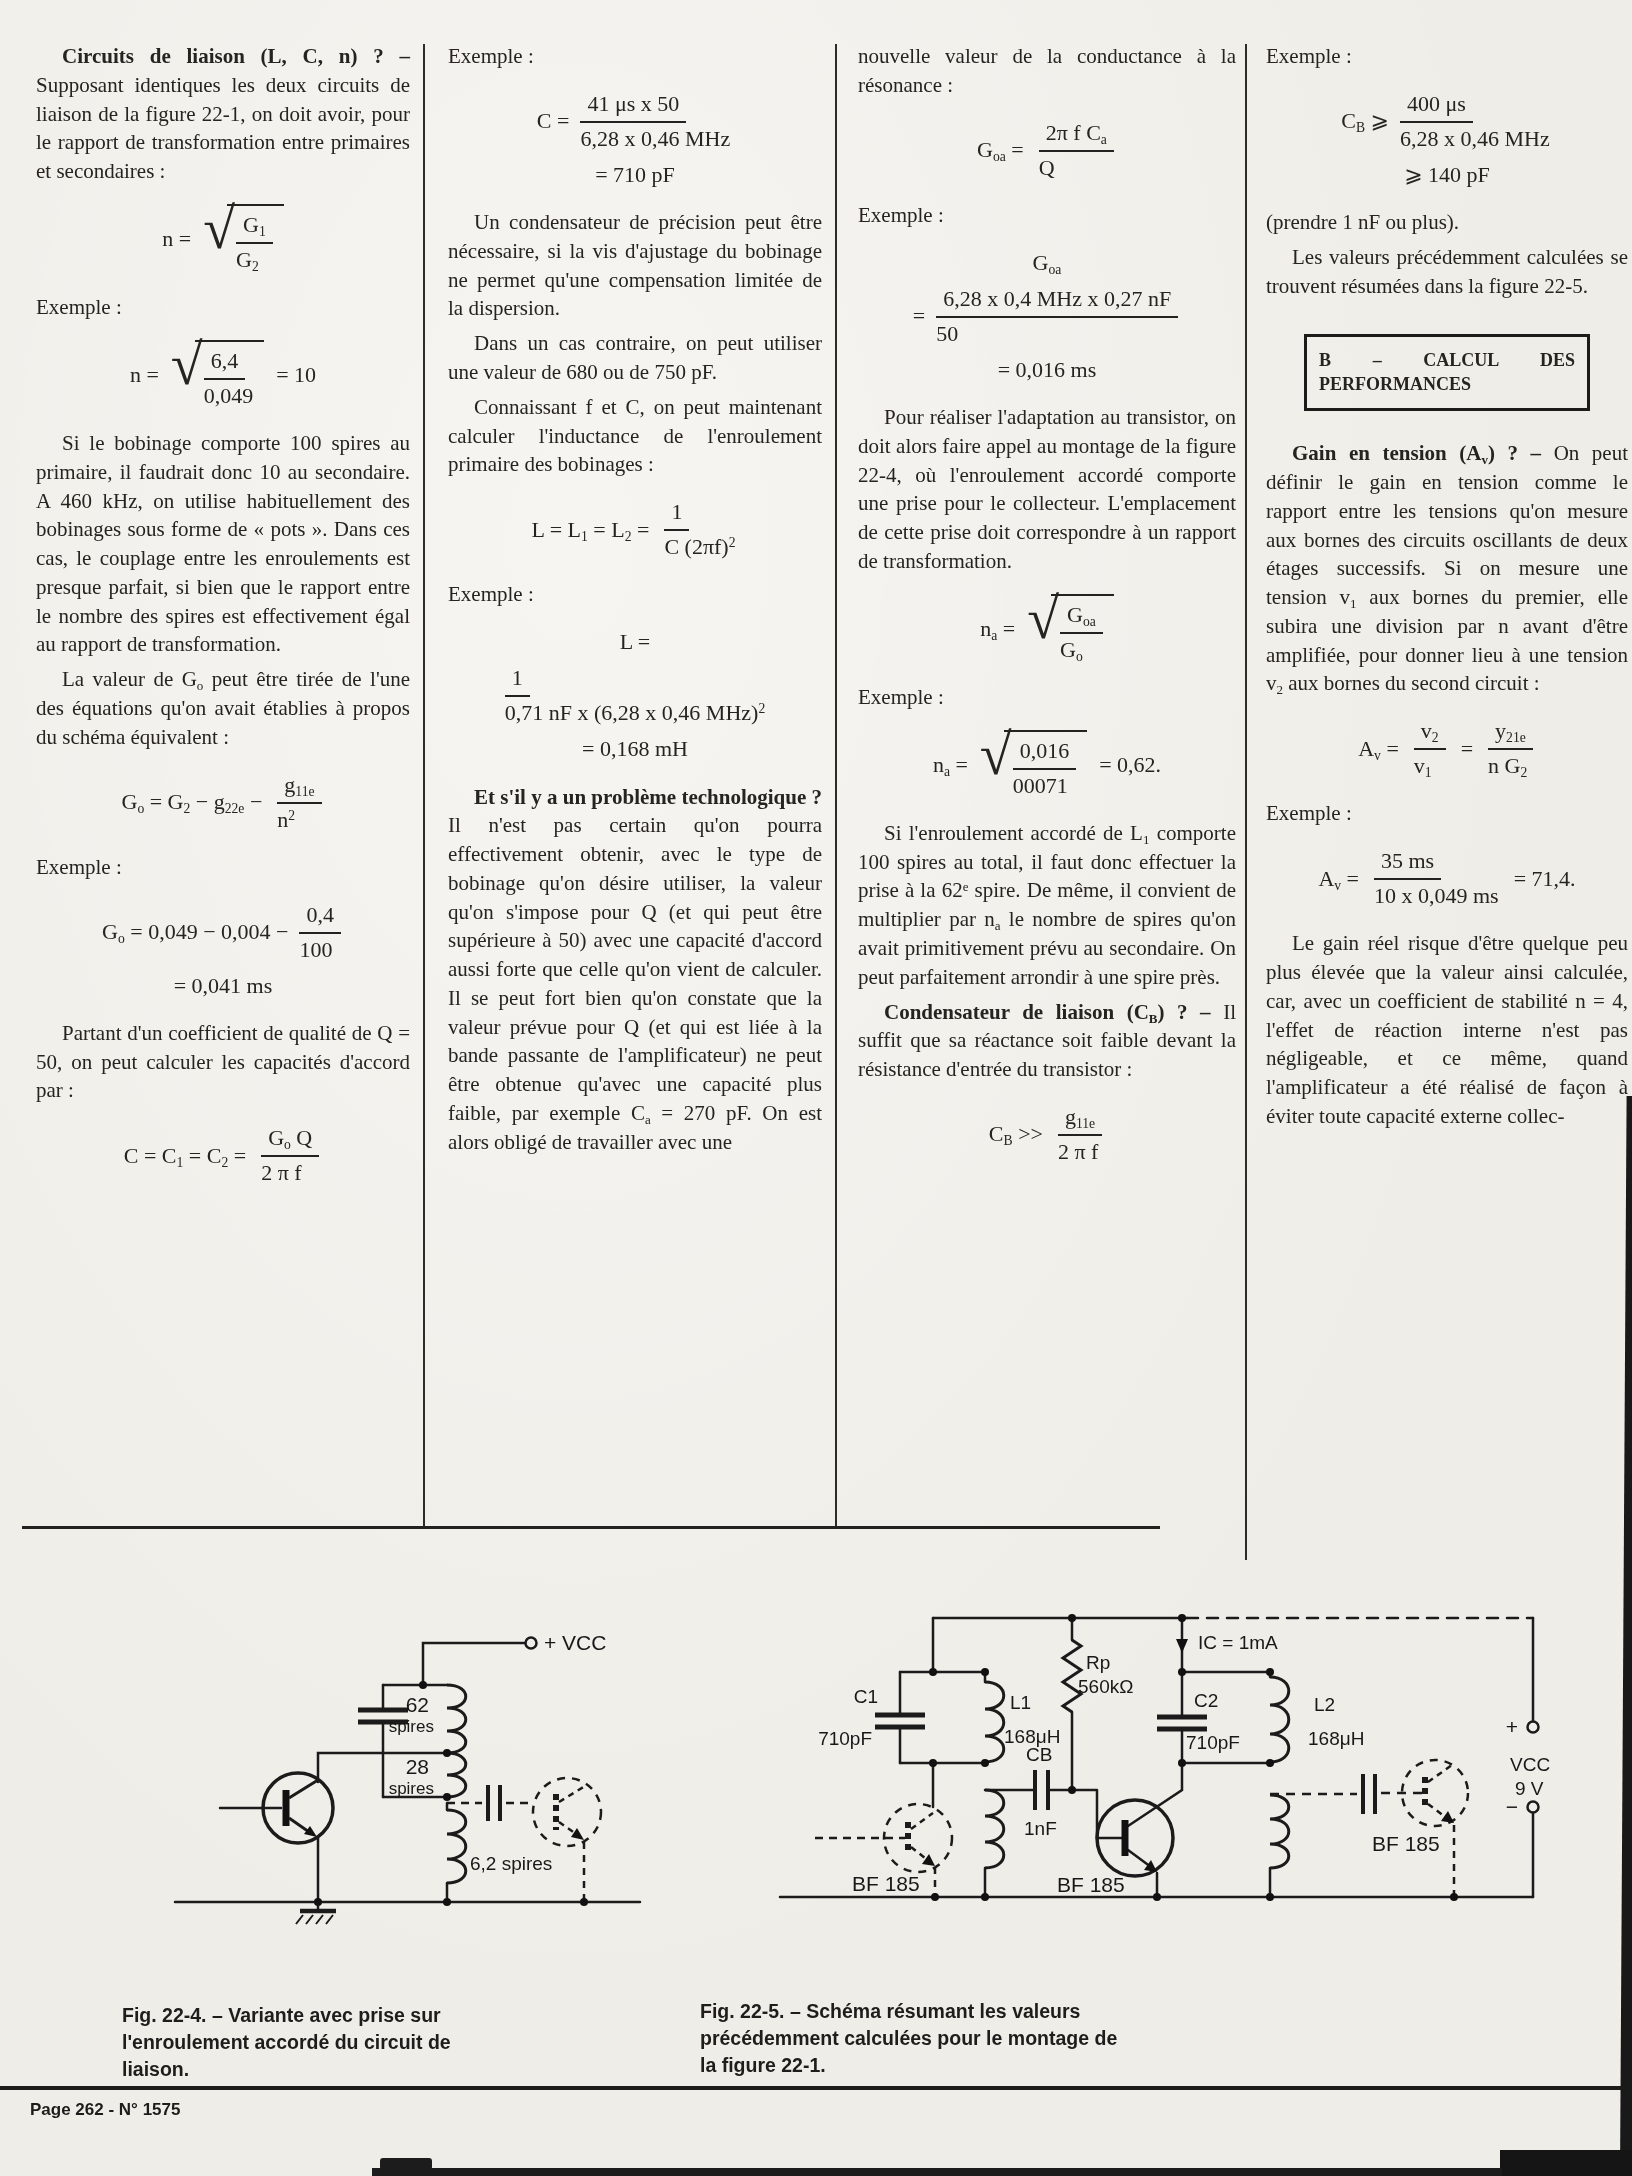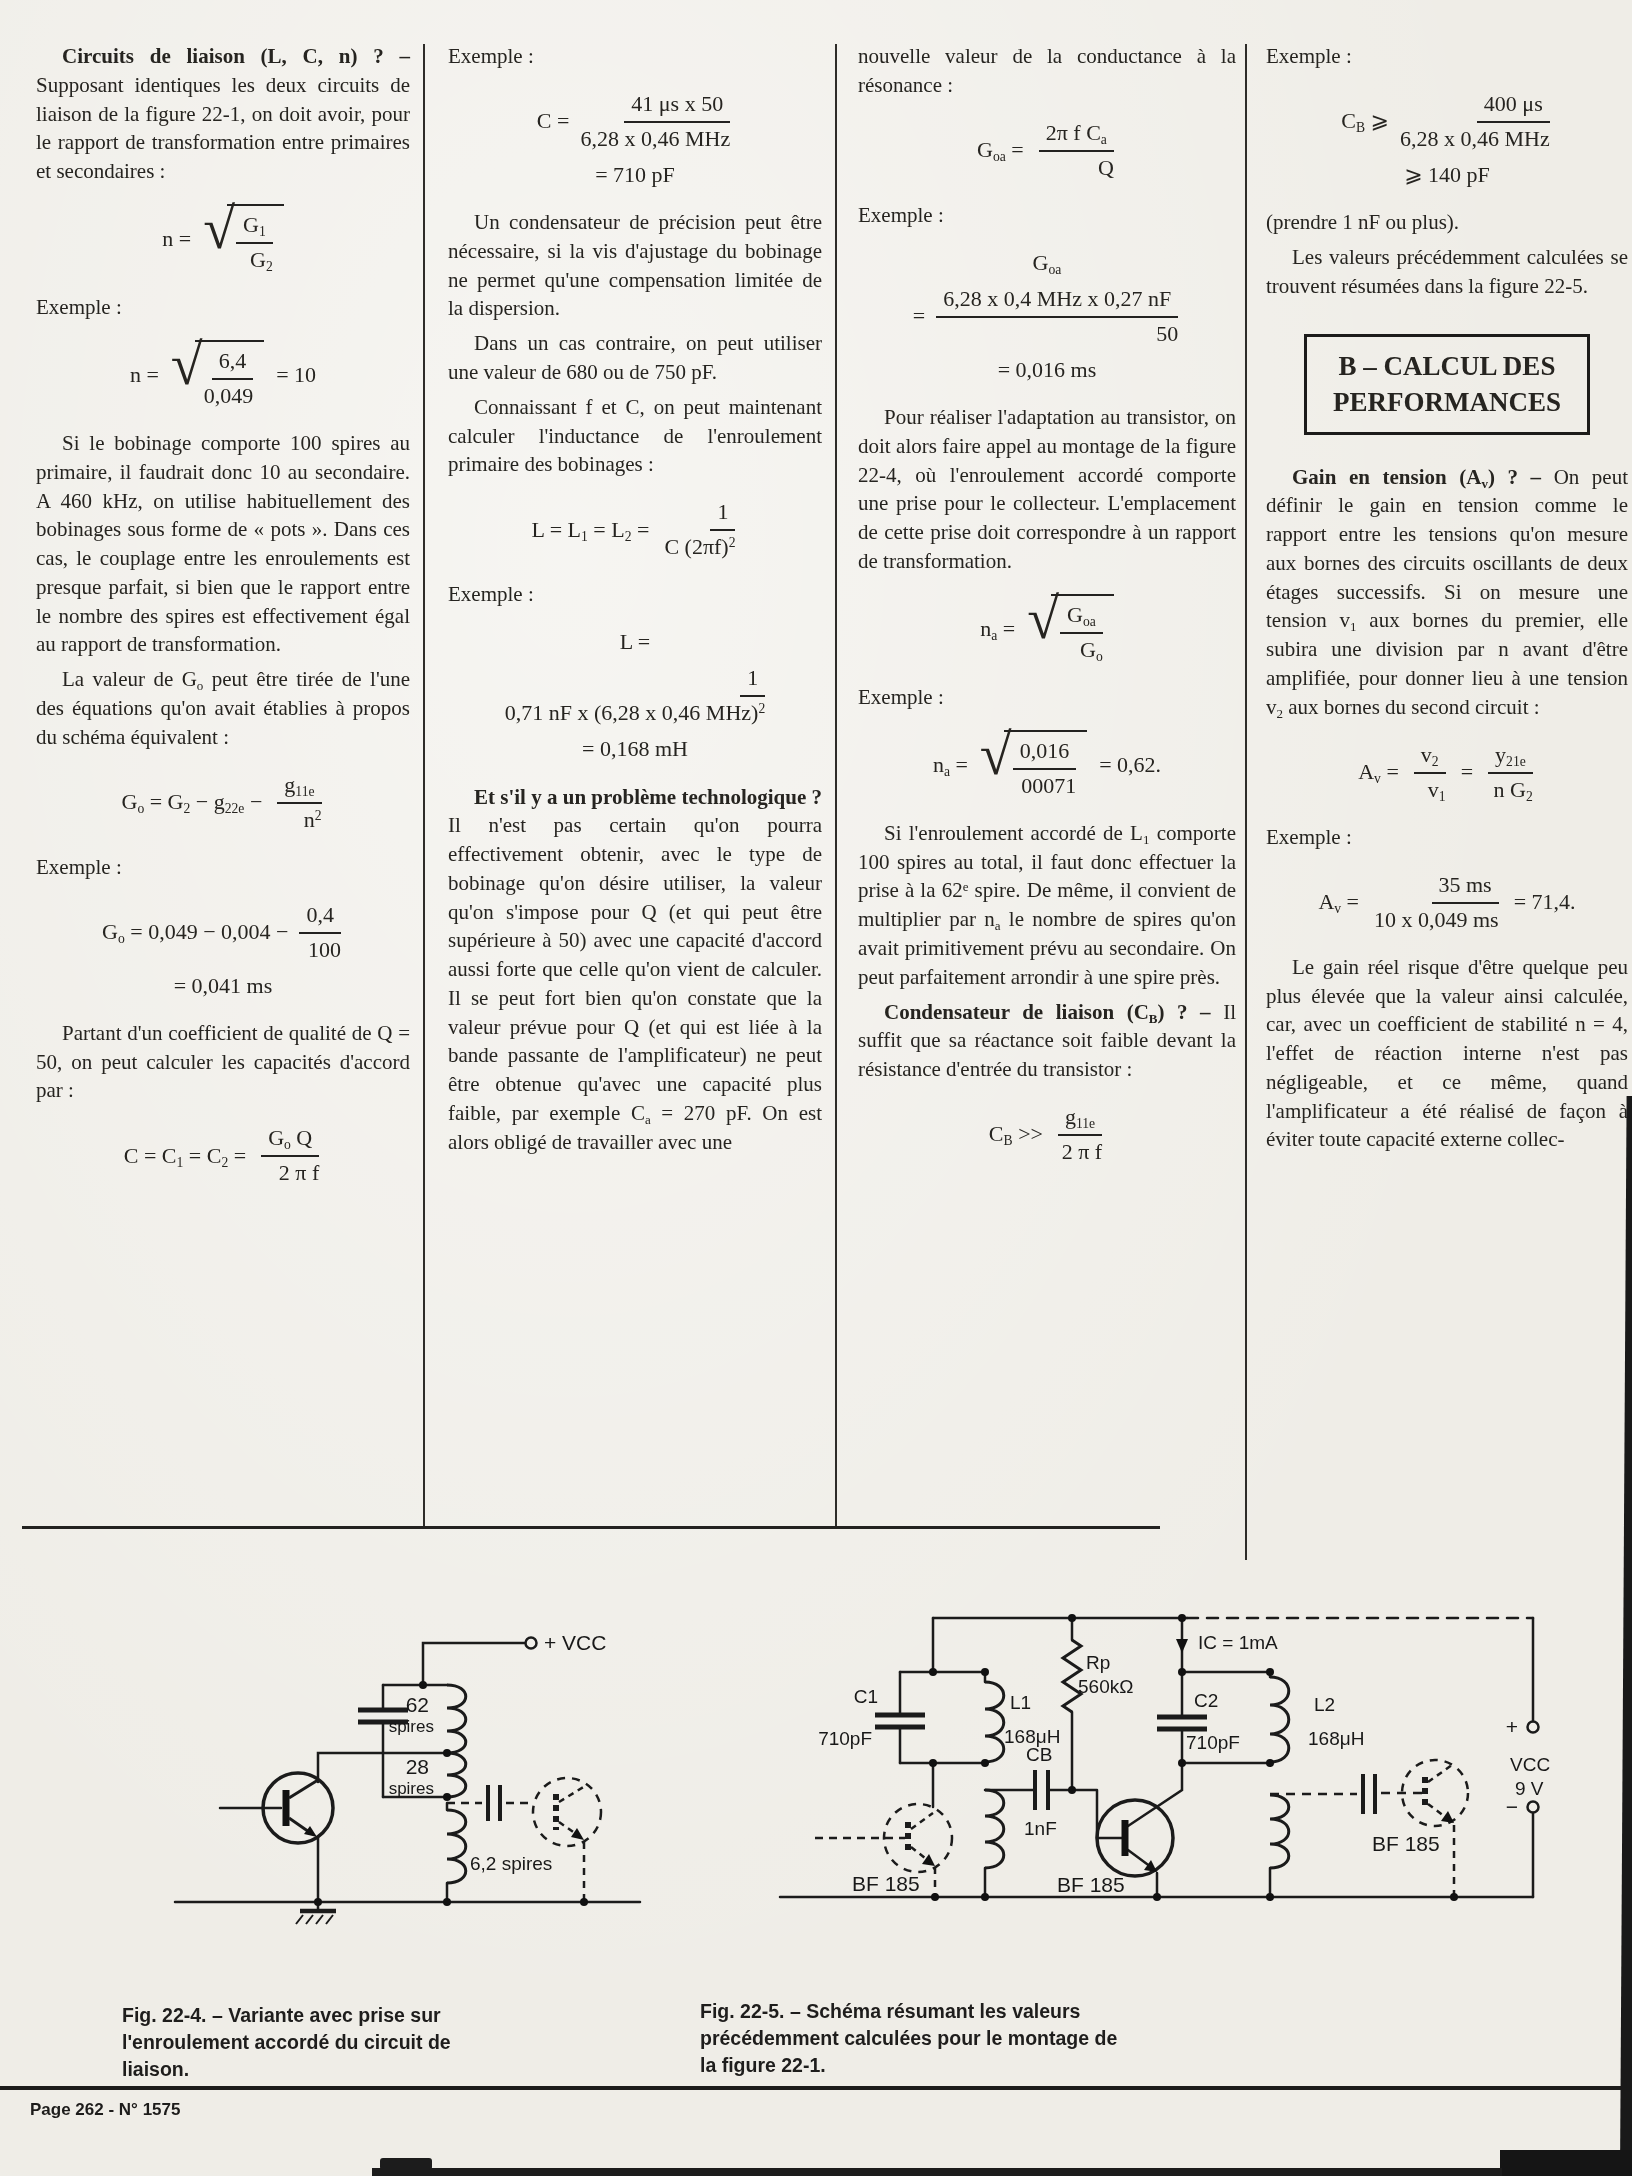--- a/index.html
+++ b/index.html
@@ -7,30 +7,30 @@
         background:radial-gradient(ellipse at 35% 25%, rgba(255,255,255,.45), transparent 65%), #efede7;
         font-family:"Liberation Serif", serif;color:#262420;}
   .col{position:absolute;top:42px;text-align:justify;font-size:21px;line-height:1.37;}
   .col p{margin:0 0 6px;}
   p.ind{text-indent:26px;}
   p.ex{margin:16px 0 8px;}
   b.lead{font-weight:700;}
   .formula{display:flex;justify-content:center;align-items:center;gap:12px;margin:18px 0;font-size:22px;text-align:center;}
   .formula.fcol{flex-direction:column;gap:6px;}
   .frow{display:flex;justify-content:center;align-items:center;gap:8px;}
-  .frac{display:inline-flex;flex-direction:column;align-items:flex-end;margin:0 3px;}
+  .frac{display:inline-flex;flex-direction:column;align-items:flex-start;margin:0 3px;}
   .frac .fn{border-bottom:2.5px solid #232220;padding:0 7px 2px;}
   .frac .fd{padding-top:1px;}
   .rad{display:inline-flex;align-items:flex-start;}
   .rad .rsign{font-size:58px;line-height:52px;margin-right:-8px;transform:translateY(-1px);}
   .rad .rbody{border-top:2.5px solid #232220;padding:4px 8px 0 6px;}
   sub{font-size:62%;vertical-align:-0.3em;line-height:0;}
   sup{font-size:62%;vertical-align:0.5em;line-height:0;}
-  .box{border:3.5px solid #1c1b1a;width:256px;margin:34px auto 28px;padding:12px 12px;text-align:center;
-       font-weight:700;font-size:27px;line-height:1.3;text-indent:0;}
+  .box{border:3.5px solid #1c1b1a;width:256px;margin:34px auto 28px;padding:12px 12px;
+       font-weight:700;font-size:18px;line-height:1.3;text-indent:0;}
   .vr{position:absolute;width:2px;background:#2e2c29;}
   .hr-mid{position:absolute;left:22px;top:1526px;width:1138px;height:3px;background:#232220;}
   .hr-bot{position:absolute;left:0;top:2086px;width:1632px;height:4px;background:#1d1c1b;}
   .footer{position:absolute;left:30px;top:2100px;font-family:"Liberation Sans",sans-serif;font-weight:700;font-size:17px;color:#1d1c1b;}
   .caption{position:absolute;font-family:"Liberation Sans",sans-serif;font-weight:700;font-size:19.5px;line-height:1.38;color:#1e1d1c;}
   svg{position:absolute;}
   svg text{font-family:"Liberation Sans",sans-serif;font-size:19px;fill:#181818;}
   svg text.small{font-size:17px;}
   svg text.big{font-size:21px;}
   .edge-right{position:absolute;left:1620px;top:1096px;width:12px;height:1080px;background:#191919;

